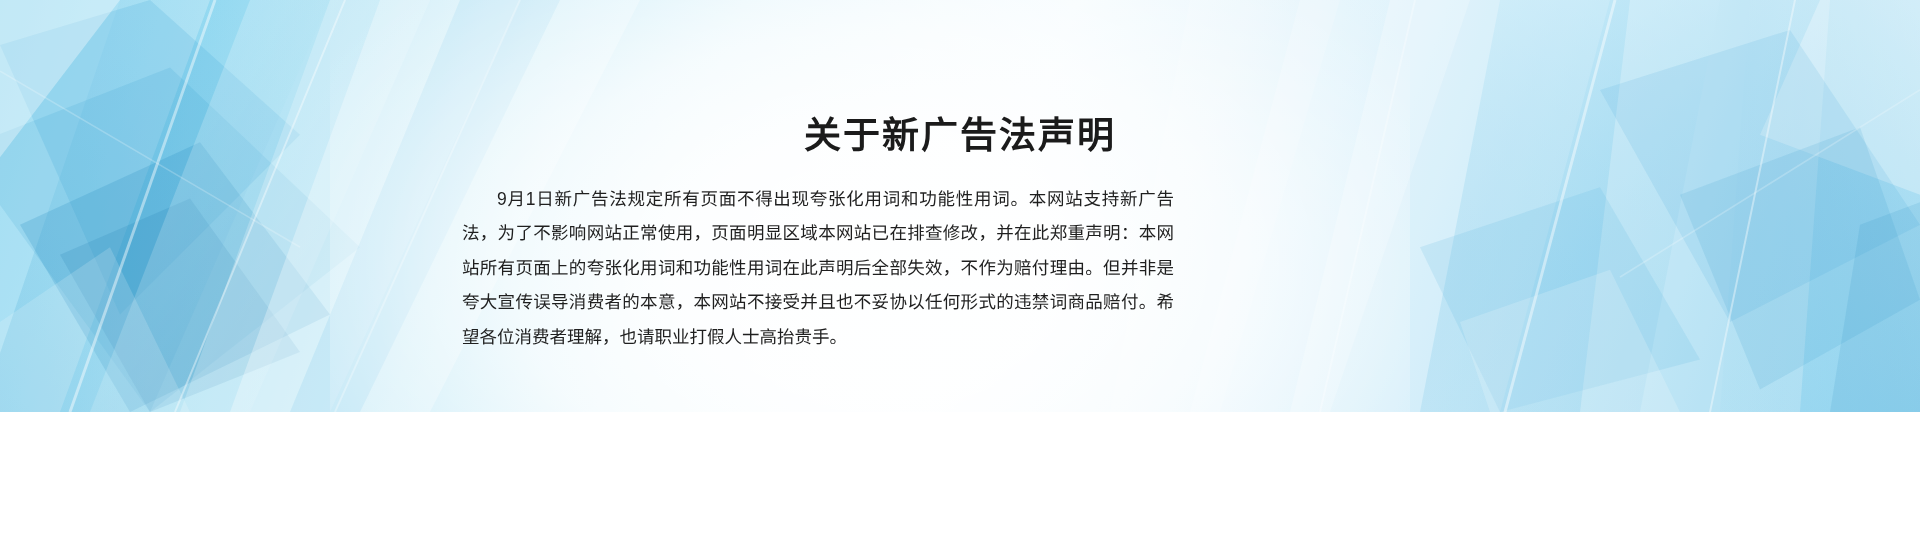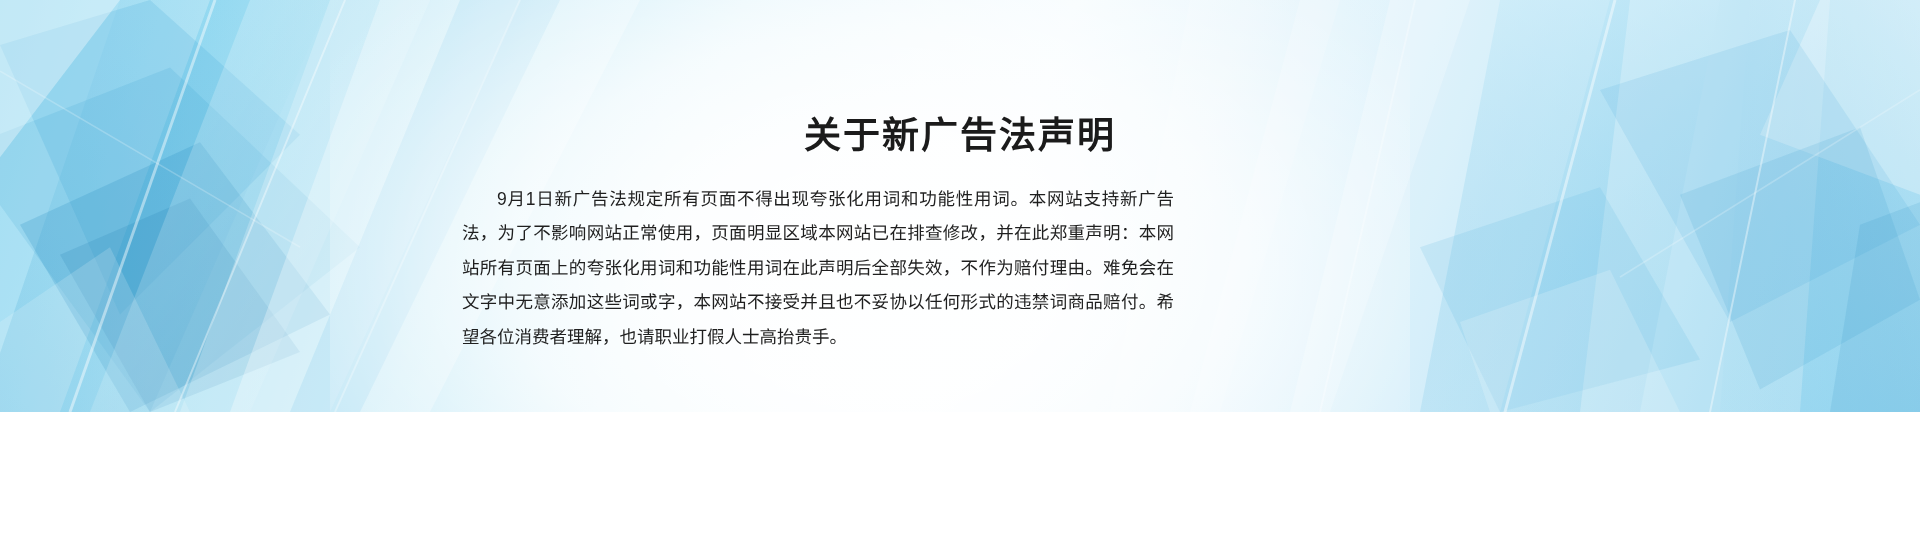--- a/index.html
+++ b/index.html
@@ -170,17 +170,17 @@
     </g>
   </svg>
 
   <div id="center-glow"></div>
 
   <div id="content">
 
     <h1 id="page-title">关于新广告法声明</h1>
 
     <div id="body-copy">
-      <p class="indented">9月1日新广告法规定所有页面不得出现夸张化用词和功能性用词。本网站支持新广告法，为了不影响网站正常使用，页面明显区域本网站已在排查修改，并在此郑重声明：本网站所有页面上的夸张化用词和功能性用词在此声明后全部失效，不作为赔付理由。难免会在文字中无意添加这些词或字，本网站不接受并且也不妥协以任何形式的违禁词商品赔付。希望各位消费者理解，也请职业打假人士高抬贵手。</p>
+      <p class="indented">9月1日新广告法规定所有页面不得出现夸张化用词和功能性用词。本网站支持新广告法，为了不影响网站正常使用，页面明显区域本网站已在排查修改，并在此郑重声明：本网站所有页面上的夸张化用词和功能性用词在此声明后全部失效，不作为赔付理由。但并非是夸大宣传误导消费者的本意，本网站不接受并且也不妥协以任何形式的违禁词商品赔付。希望各位消费者理解，也请职业打假人士高抬贵手。</p>
     </div>
 
   </div>
 </div>
 
 </body></html>

